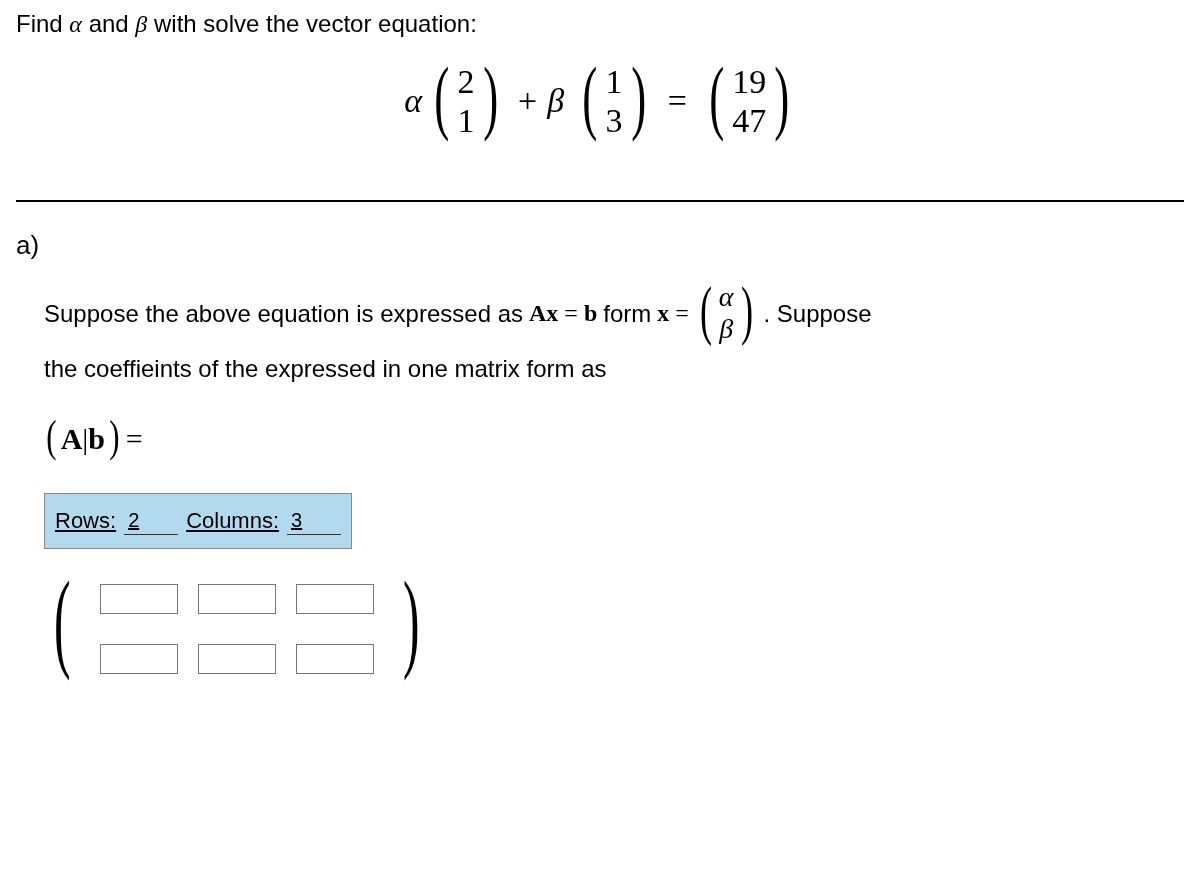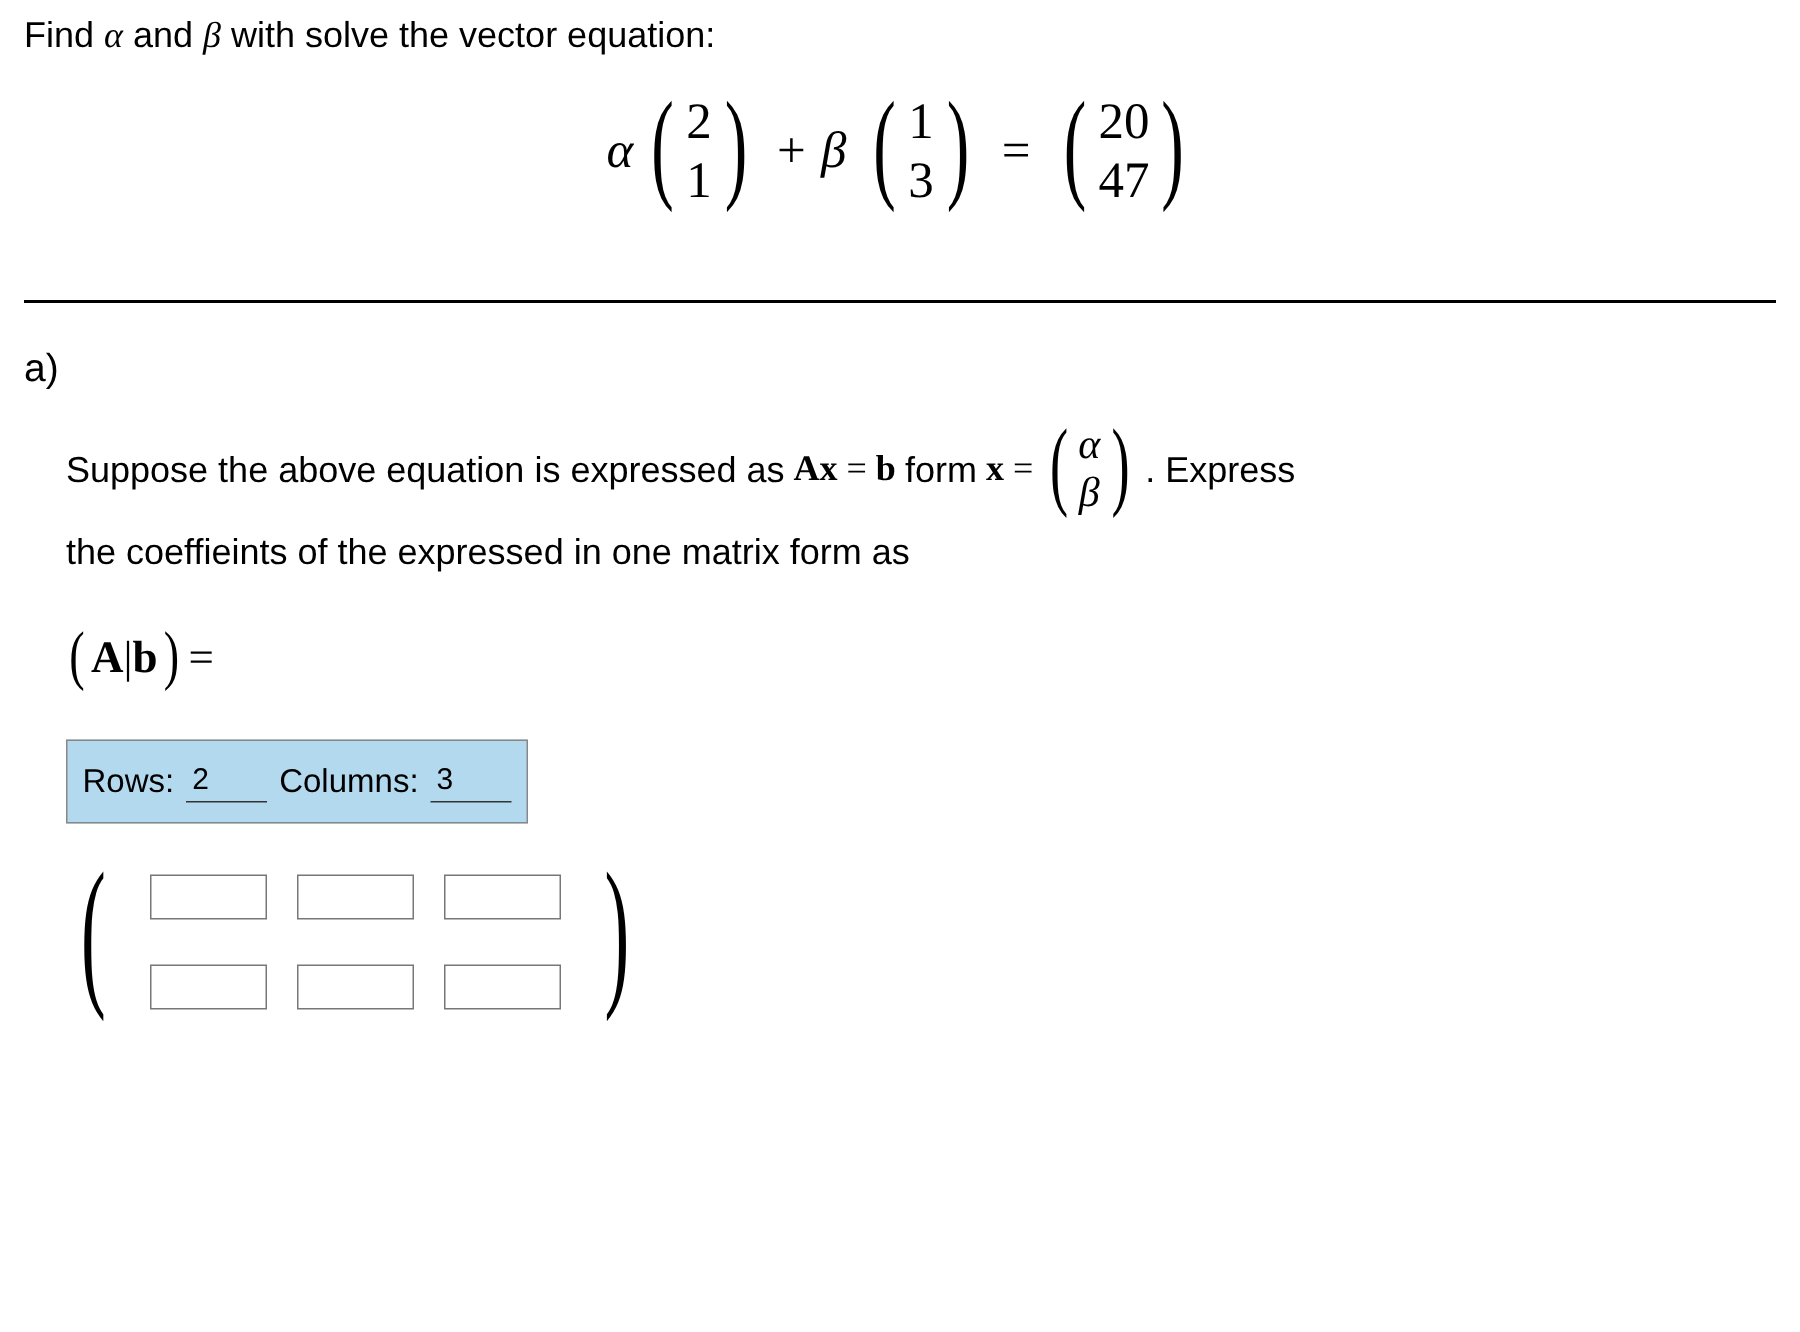--- a/index.html
+++ b/index.html
@@ -92,20 +92,21 @@
   }
   .rows-cols-bar {
     display: inline-flex;
     align-items: center;
     background: #b3d9ef;
     border: 1px solid #888;
     padding: 6px 10px;
     font-size: 22px;
     gap: 8px;
     margin-bottom: 8px;
+    text-decoration: underline;
   }
   .rows-cols-bar input {
     width: 46px;
     font-size: 20px;
     border: none;
     border-bottom: 1px solid #333;
     background: transparent;
     text-align: left;
     padding: 2px 4px;
     outline: none;
@@ -167,21 +168,21 @@
     <span class="col">
       <span>1</span>
       <span>3</span>
     </span>
     <span class="paren">)</span>
   </span>
   <span style="margin:0 10px">=</span>
   <span class="vector">
     <span class="paren">(</span>
     <span class="col">
-      <span>20</span>
+      <span>19</span>
       <span>47</span>
     </span>
     <span class="paren">)</span>
   </span>
 </div>
 
 <hr class="divider">
 
 <div class="part-label">a)</div>
 
@@ -195,21 +196,21 @@
     <span> form </span>
     <span class="inline-math"><span class="bold-math">x</span> =</span>
     <span class="vector small-vector">
       <span class="paren">(</span>
       <span class="col math-italic">
         <span>α</span>
         <span>β</span>
       </span>
       <span class="paren">)</span>
     </span>
-    <span>. Express</span>
+    <span>. Suppose</span>
   </div>
 
   <div>the coeffieints  of the expressed in one matrix form as</div>
 
   <div class="ab-expr">
     <span class="big-paren">(</span>
     <span style="padding:0 2px"><span class="bold-math">A</span><span>|</span><span class="bold-math">b</span></span>
     <span class="big-paren">)</span>
     <span style="margin-left:4px">=</span>
   </div>

